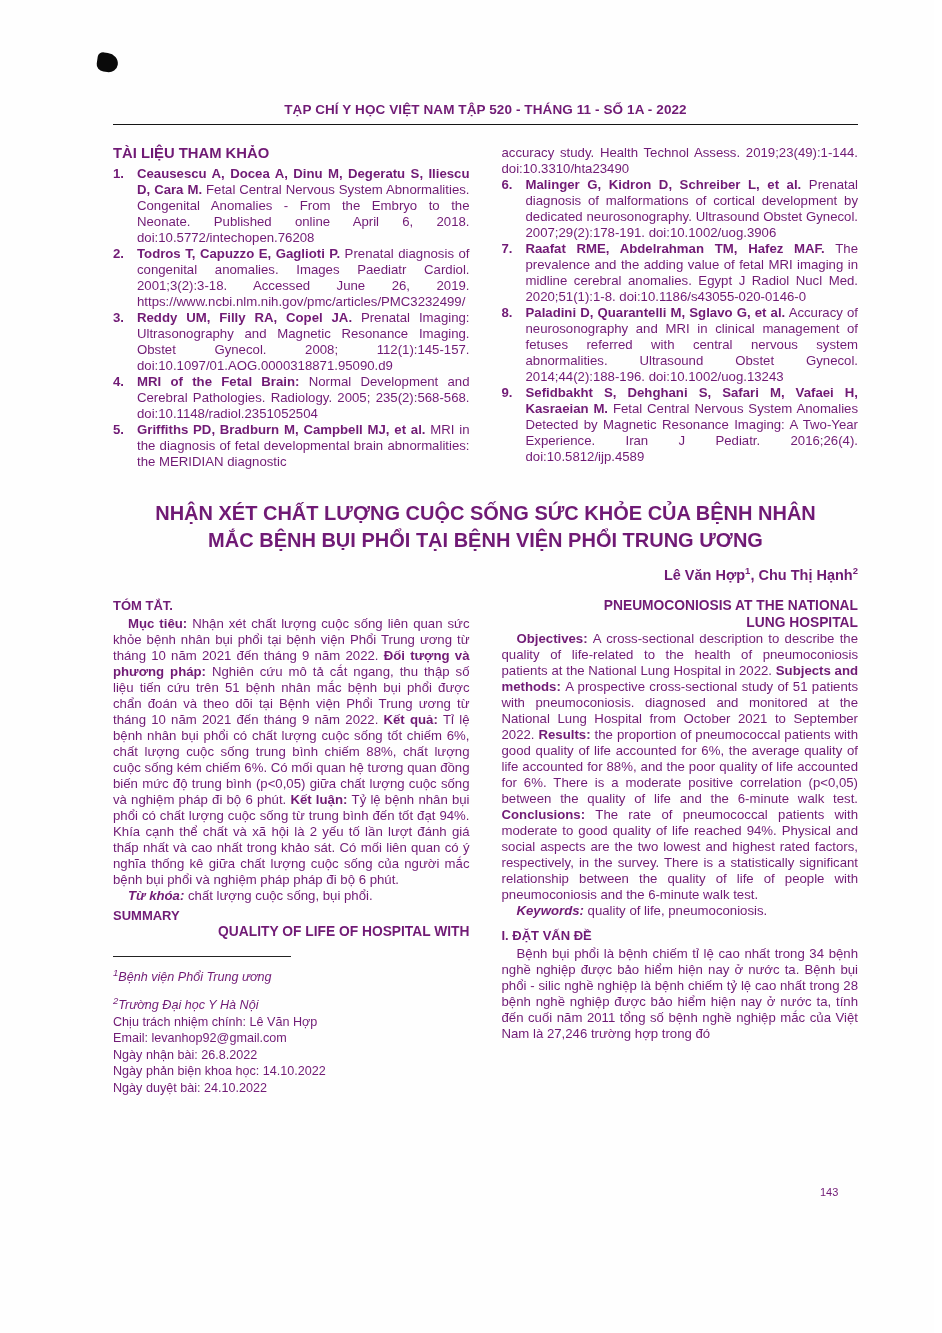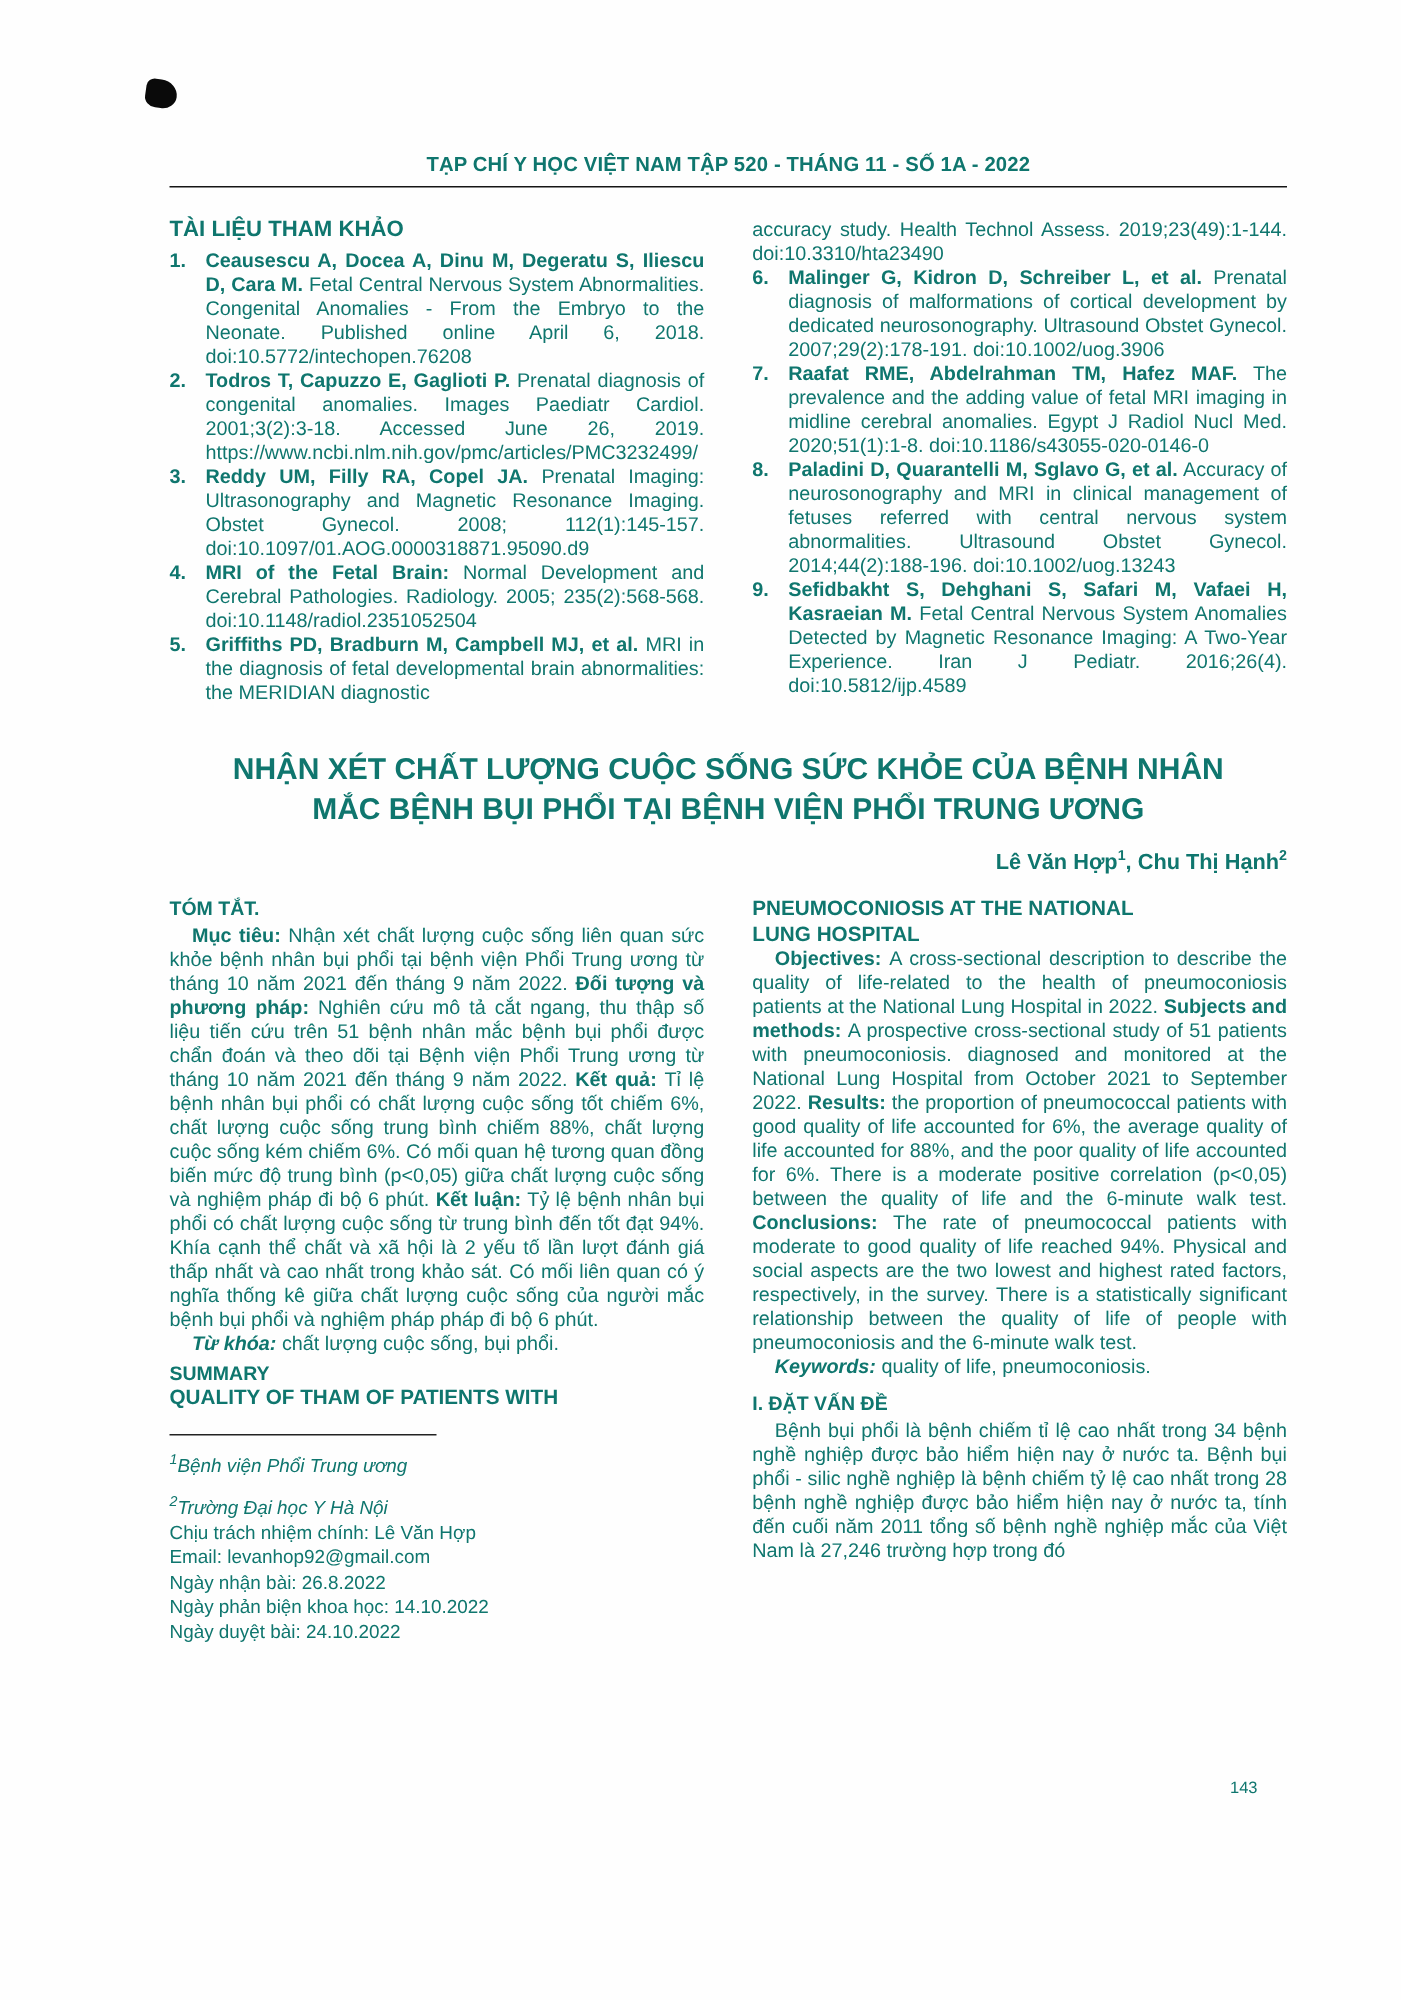--- a/index.html
+++ b/index.html
@@ -4,21 +4,21 @@
 <style>
   * { box-sizing: border-box; }
   html, body { margin: 0; padding: 0; }
   body { background: #ffffff; }
   .page {
     position: relative;
     width: 934px;
     height: 1333px;
     background: #fefefe;
     font-family: "Liberation Sans", "DejaVu Sans", sans-serif;
-    color: #0f766e;
+    color: #701a75;
     overflow: hidden;
   }
   .scan-mark {
     position: absolute;
     left: 97px; top: 53px;
     width: 21px; height: 19px;
     background: #0a0a0a;
     border-radius: 30% 60% 50% 40%;
     transform: rotate(8deg);
   }
@@ -56,21 +56,21 @@
     margin-top: 30px;
     text-align: center;
     font-weight: 700;
     font-size: 20px;
     line-height: 27px;
   }
   .authors { margin-top: 13px; text-align: right; font-weight: 700; font-size: 14.5px; }
   sup { font-size: 9.5px; vertical-align: super; line-height: 0; }
   .sec-heading { font-weight: 700; font-size: 13px; margin-bottom: 2px; }
   .para { text-align: justify; text-indent: 15px; }
-  .center-heading { text-align: left; font-weight: 700; font-size: 13.8px; line-height: 16.5px; }
+  .center-heading { text-align: right; font-weight: 700; font-size: 13.8px; line-height: 16.5px; }
   .summary-h { margin-top: 4px; margin-bottom: 0; }
   .intro-h { margin-top: 9px; margin-bottom: 2px; }
   .footnote-rule { width: 178px; height: 0; border-top: 1.3px solid #222222; margin-top: 15px; }
   .footnotes { margin-top: 5px; font-size: 12.6px; line-height: 16.6px; }
   .page-number { position: absolute; left: 820px; top: 1186px; font-size: 11px; }
 </style>
 </head>
 <body>
 
 <div class="page">
@@ -121,21 +121,21 @@
       
     <span><span>Lê Văn Hợp</span><sup>1</sup></span><span><span>, Chu Thị Hạnh</span><sup>2</sup></span></div>
 
     <div class="body-row">
 
       <div class="col">
         <div class="sec-heading">TÓM TẮT.</div>
         <div class="para"><span class="b">Mục tiêu: </span><span>Nhận xét chất lượng cuộc sống liên quan sức khỏe bệnh nhân bụi phổi tại bệnh viện Phổi Trung ương từ tháng 10 năm 2021 đến tháng 9 năm 2022. </span><span class="b">Đối tượng và phương pháp: </span><span>Nghiên cứu mô tả cắt ngang, thu thập số liệu tiến cứu trên 51 bệnh nhân mắc bệnh bụi phổi được chẩn đoán và theo dõi tại Bệnh viện Phổi Trung ương từ tháng 10 năm 2021 đến tháng 9 năm 2022. </span><span class="b">Kết quả: </span><span>Tỉ lệ bệnh nhân bụi phổi có chất lượng cuộc sống tốt chiếm 6%, chất lượng cuộc sống trung bình chiếm 88%, chất lượng cuộc sống kém chiếm 6%. Có mối quan hệ tương quan đồng biến mức độ trung bình (p&lt;0,05) giữa chất lượng cuộc sống và nghiệm pháp đi bộ 6 phút. </span><span class="b">Kết luận: </span><span>Tỷ lệ bệnh nhân bụi phổi có chất lượng cuộc sống từ trung bình đến tốt đạt 94%. Khía cạnh thể chất và xã hội là 2 yếu tố lần lượt đánh giá thấp nhất và cao nhất trong khảo sát. Có mối liên quan có ý nghĩa thống kê giữa chất lượng cuộc sống của người mắc bệnh bụi phổi và nghiệm pháp pháp đi bộ 6 phút.</span></div>
         <div class="para"><span class="b i">Từ khóa: </span><span>chất lượng cuộc sống, bụi phổi.</span></div>
         <div class="sec-heading summary-h">SUMMARY</div>
-        <div class="center-heading">QUALITY OF THAM OF PATIENTS WITH</div>
+        <div class="center-heading">QUALITY OF LIFE OF HOSPITAL WITH</div>
         <div class="footnote-rule"></div>
         <div class="footnotes">
           <div>
 
               <div class="i"><sup>1</sup><span>Bệnh viện Phổi Trung ương</span></div>
 
               <div class="i"><sup>2</sup><span>Trường Đại học Y Hà Nội</span></div>
             </div>
           <div>
 

